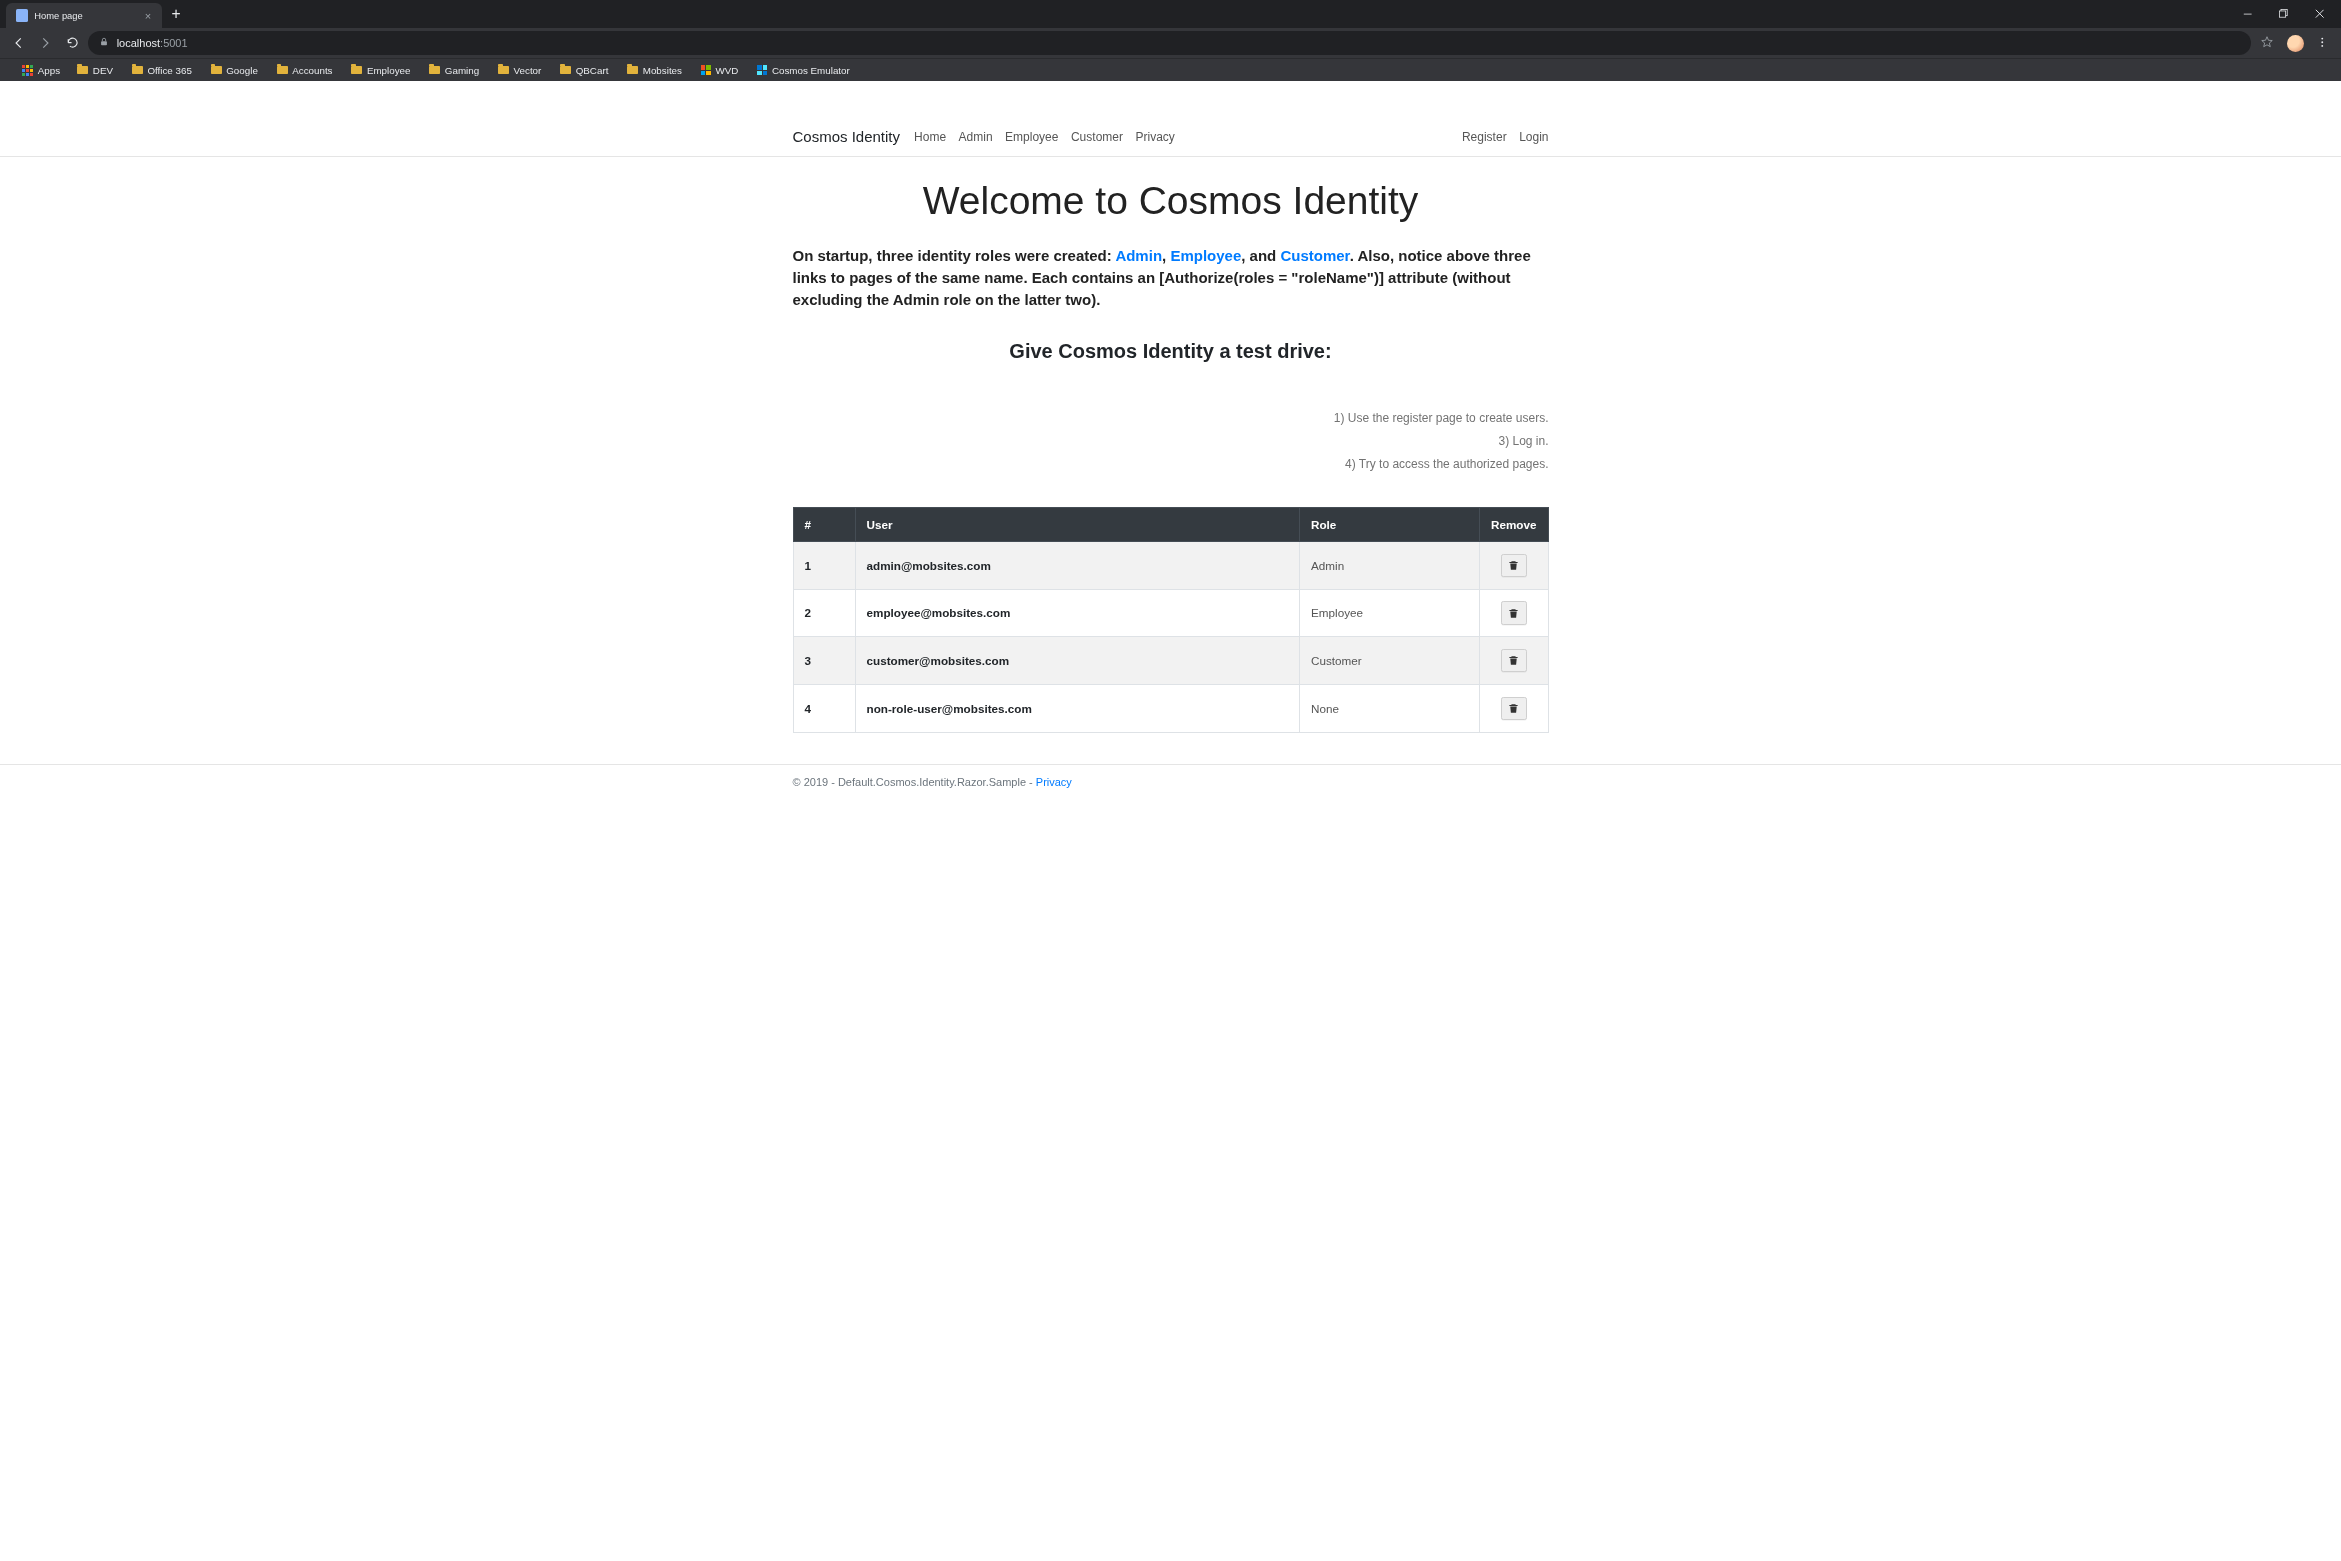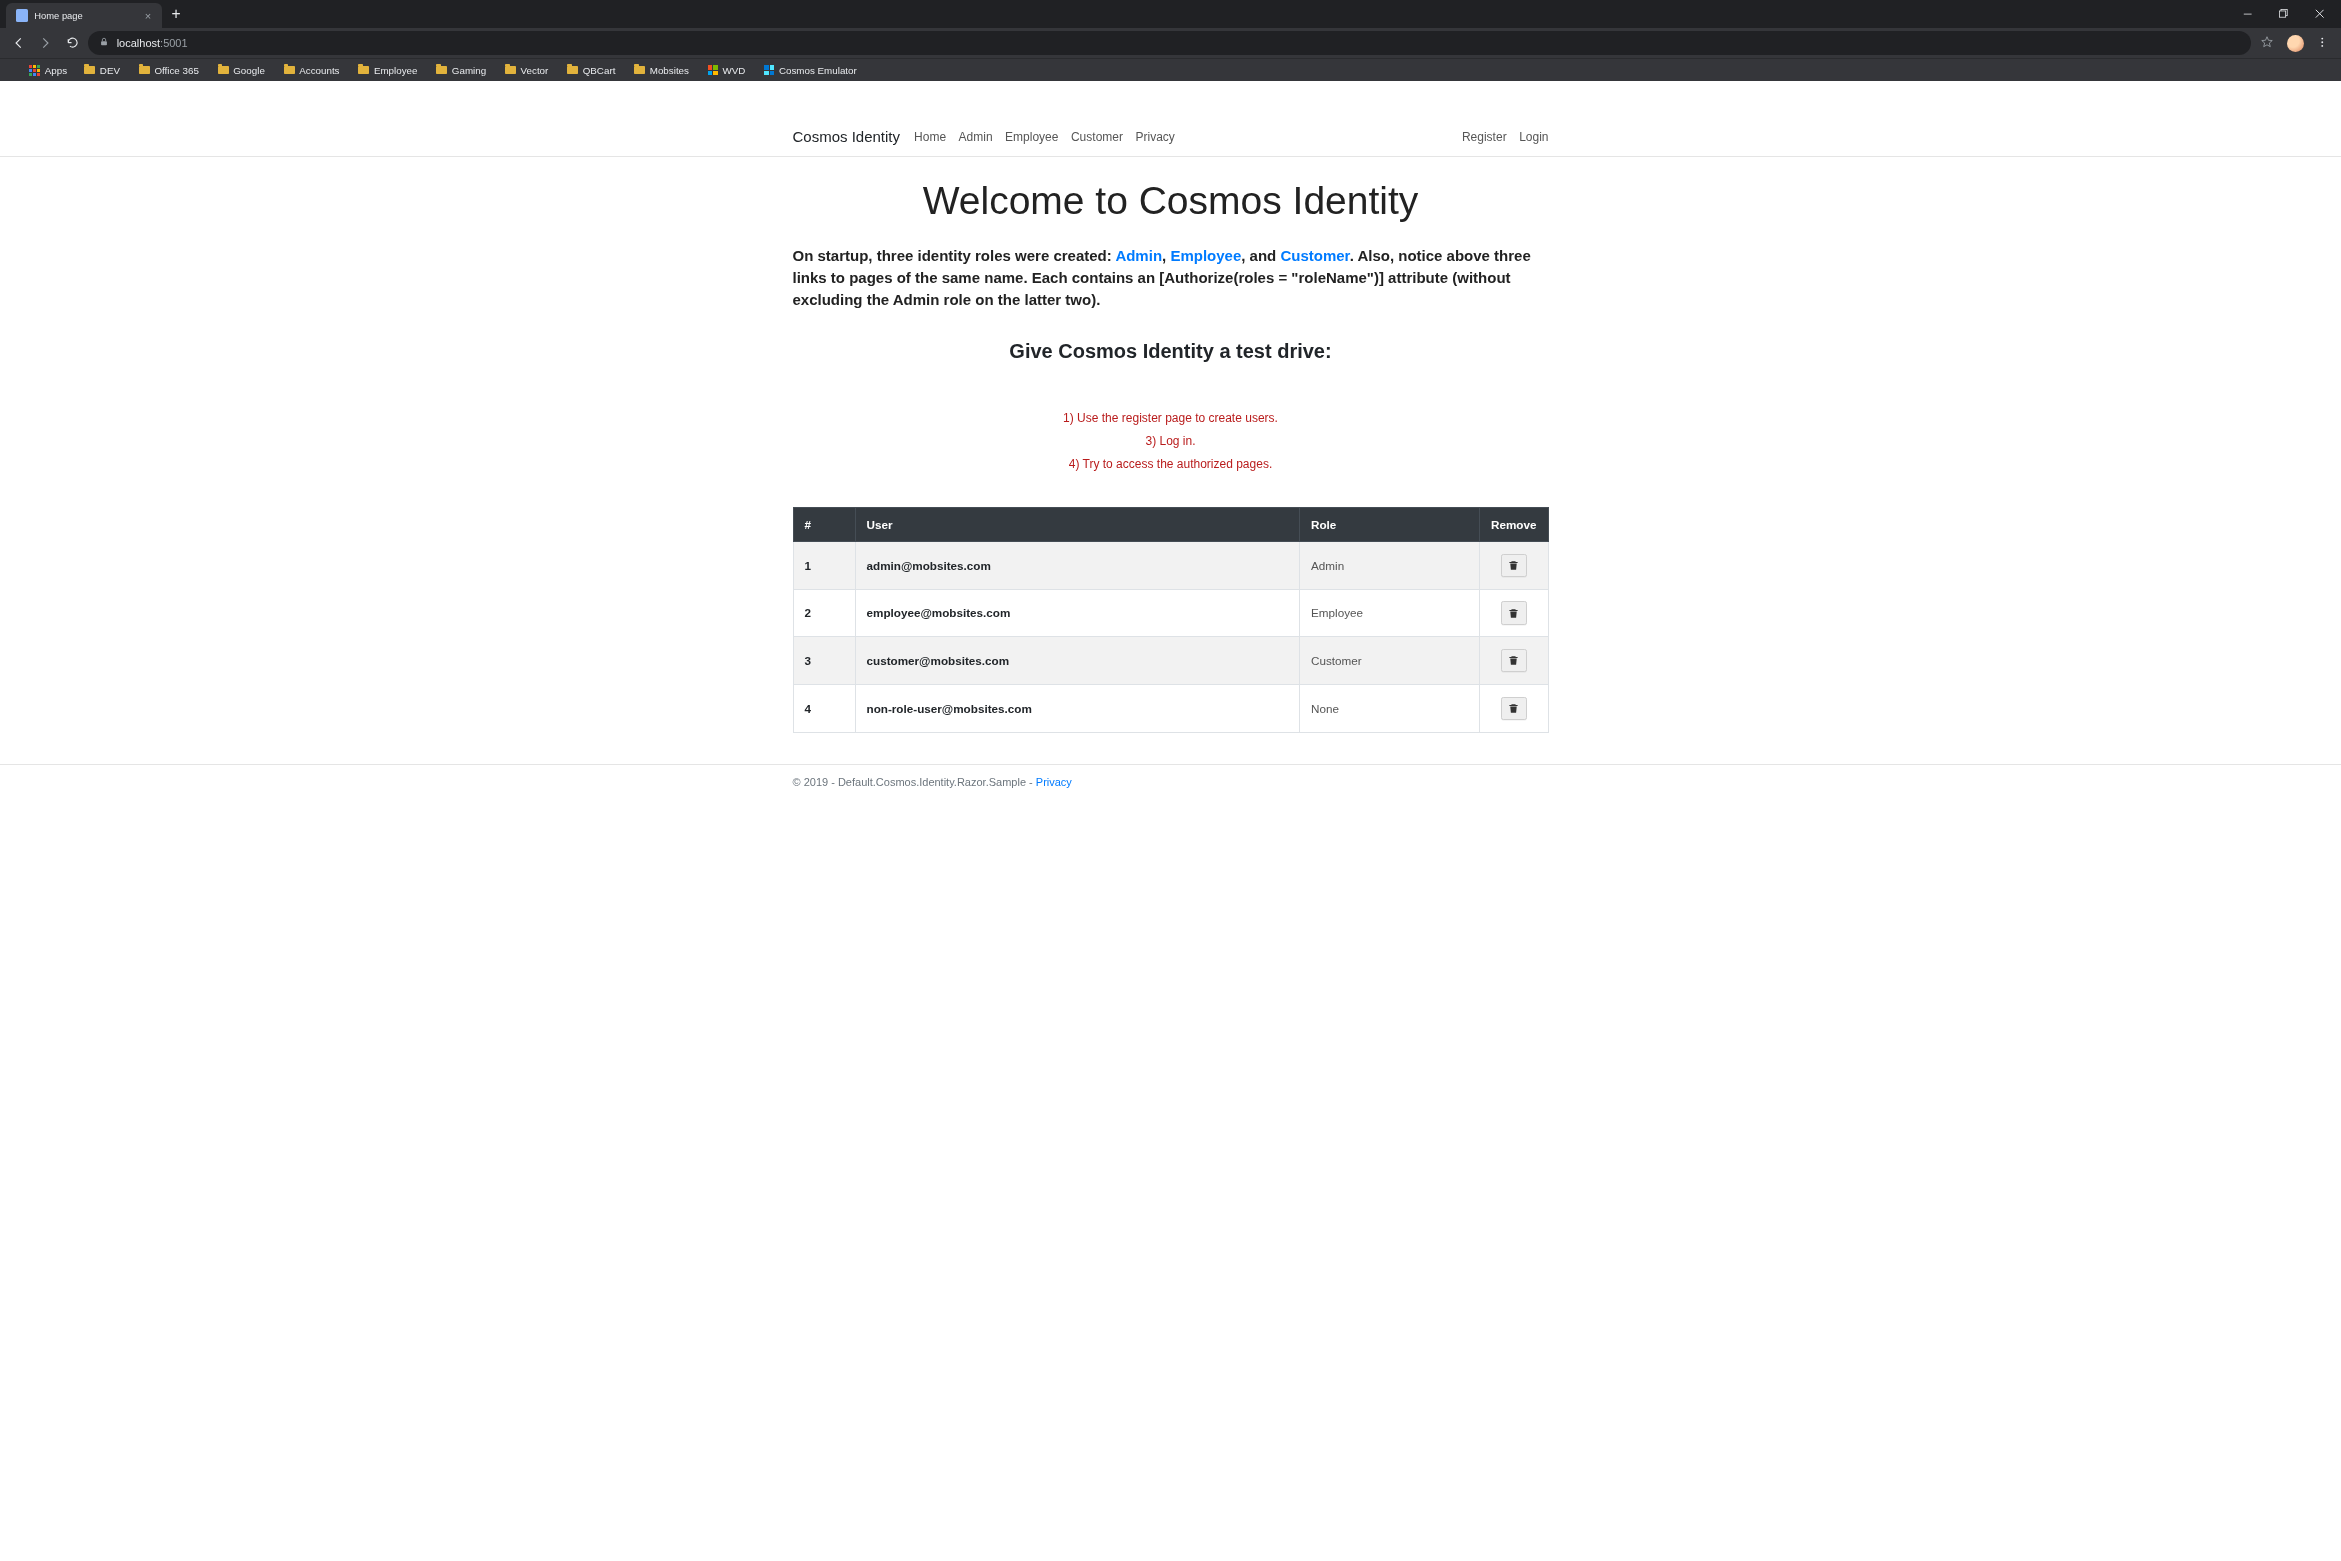--- a/index.html
+++ b/index.html
@@ -22,21 +22,21 @@
 .nav-btn.enabled { color: #e8eaed; }
 .addr-bar { flex: 1; display: flex; align-items: center; background: #202124; border-radius: 12.5px; height: 23.4px; padding: 0 11px; gap: 7.8px; color: #9aa0a6; font-size: 11px; }
 .addr-bar .lock { color: #9aa0a6; }
 .addr-host { color: #e8eaed; }
 .addr-path { color: #9aa0a6; }
 .toolbar-right { display: flex; align-items: center; gap: 7.8px; }
 .star-icon { color: #9aa0a6; padding: 0 4.7px; }
 .avatar { width: 17px; height: 17px; border-radius: 50%; background: radial-gradient(circle at 35% 35%, #ffd7b0 0 40%, #d9805a 100%); }
 .kebab { color: #e8eaed; padding: 0 4.7px; }
 
-.bookmarks-bar { display: flex; align-items: center; height: 23.4px; padding: 0 23px; background: #35363a; border-top: 0.8px solid rgba(0,0,0,.2); gap: 3.1px; font-size: 9.8px; }
+.bookmarks-bar { display: flex; align-items: center; height: 23.4px; padding: 0 16px; background: #35363a; border-top: 0.8px solid rgba(0,0,0,.2); gap: 3.1px; font-size: 9.8px; }
 .apps-btn { display: flex; align-items: center; gap: 4.7px; color: #e8eaed; padding: 2.3px 6.2px; border-radius: 3.1px; cursor: pointer; }
 .apps-grid-icon { display: grid; grid-template-columns: repeat(3, 3.1px); grid-template-rows: repeat(3, 3.1px); gap: 0.8px; }
 .apps-grid-icon span:nth-child(1){background:#ea4335}.apps-grid-icon span:nth-child(2){background:#fbbc04}.apps-grid-icon span:nth-child(3){background:#34a853}.apps-grid-icon span:nth-child(4){background:#4285f4}.apps-grid-icon span:nth-child(5){background:#ea4335}.apps-grid-icon span:nth-child(6){background:#fbbc04}.apps-grid-icon span:nth-child(7){background:#34a853}.apps-grid-icon span:nth-child(8){background:#4285f4}.apps-grid-icon span:nth-child(9){background:#ea4335}
 .bm-item { display: flex; align-items: center; gap: 4.7px; color: #e8eaed; padding: 2.3px 7.8px; border-radius: 3.1px; cursor: pointer; white-space: nowrap; }
 .bm-folder-icon { width: 11px; height: 8.6px; background: #5f6368; position: relative; border-radius: 0.8px; }
 .bm-folder-icon::before { content:""; position:absolute; top:-2.3px; left:0; width:4.7px; height:2.3px; background:#5f6368; border-radius:0.8px 0.8px 0 0; }
 .bm-folder-icon.accent { background: #e2b33c; }
 .bm-folder-icon.accent::before { background:#e2b33c; }
 .ms-logo { display: grid; grid-template-columns: 4.7px 4.7px; grid-template-rows: 4.7px 4.7px; gap: 0.8px; }
 .ms-logo span:nth-child(1){background:#f25022}.ms-logo span:nth-child(2){background:#7fba00}.ms-logo span:nth-child(3){background:#00a4ef}.ms-logo span:nth-child(4){background:#ffb900}
@@ -50,21 +50,21 @@
 .navbar { display: flex; align-items: center; height: 39px; gap: 14px; margin-top: 36px; }
 .brand { font-size: 15px; color: #212529; }
 .nav-links { display: flex; gap: 12.5px; }
 .nav-link { color: #565656; text-decoration: none; font-size: 12px; cursor: pointer; }
 .nav-spacer { flex:1; }
 .site-main { padding: 7.8px 0 31px; }
 h1.display { text-align:center; font-weight: 300; font-size: 39px; margin: 14px 0 22px; color:#222; }
 .lead { font-size: 15px; font-weight: 600; line-height: 1.45; color:#222; }
 .lead a { color: #007bff; text-decoration: none; }
 h3.subhead { text-align:center; font-weight:600; font-size: 20px; margin: 30px 0 11px; }
-.steps { text-align:center; font-size: 12px; line-height: 1.9; color:#b91c1c; margin-bottom: 31px; margin-top: 44px; }
+.steps { text-align:right; font-size: 12px; line-height: 1.9; color:#737373; margin-bottom: 31px; margin-top: 44px; }
 
 .table { width:100%; border-collapse: collapse; border: 0.8px solid #dee2e6; }
 .table thead th { background:#343a40; color:#fff; text-align:left; font-weight:700; padding: 10px 11px; border: 0.8px solid #454d55; font-size: 11.7px; }
 .table tbody td { padding: 11.7px 11px; border: 0.8px solid #dee2e6; vertical-align: middle; font-size: 11.7px; }
 .table tbody tr:nth-child(odd) td { background: #f2f2f2; }
 .table tbody td.idx, .table tbody td.user { font-weight: 700; }
 .table tbody td.role { color:#555; }
 .remove-btn { display:inline-flex; align-items:center; justify-content:center; width: 26.5px; height: 23.4px; background:#efefef; border:0.8px solid #cfcfcf; border-radius:2.3px; cursor:pointer; box-shadow: 0 0.8px 0 rgba(0,0,0,.05); }
 .remove-btn svg { width:11px; height:12.5px; fill:#333; }
 

